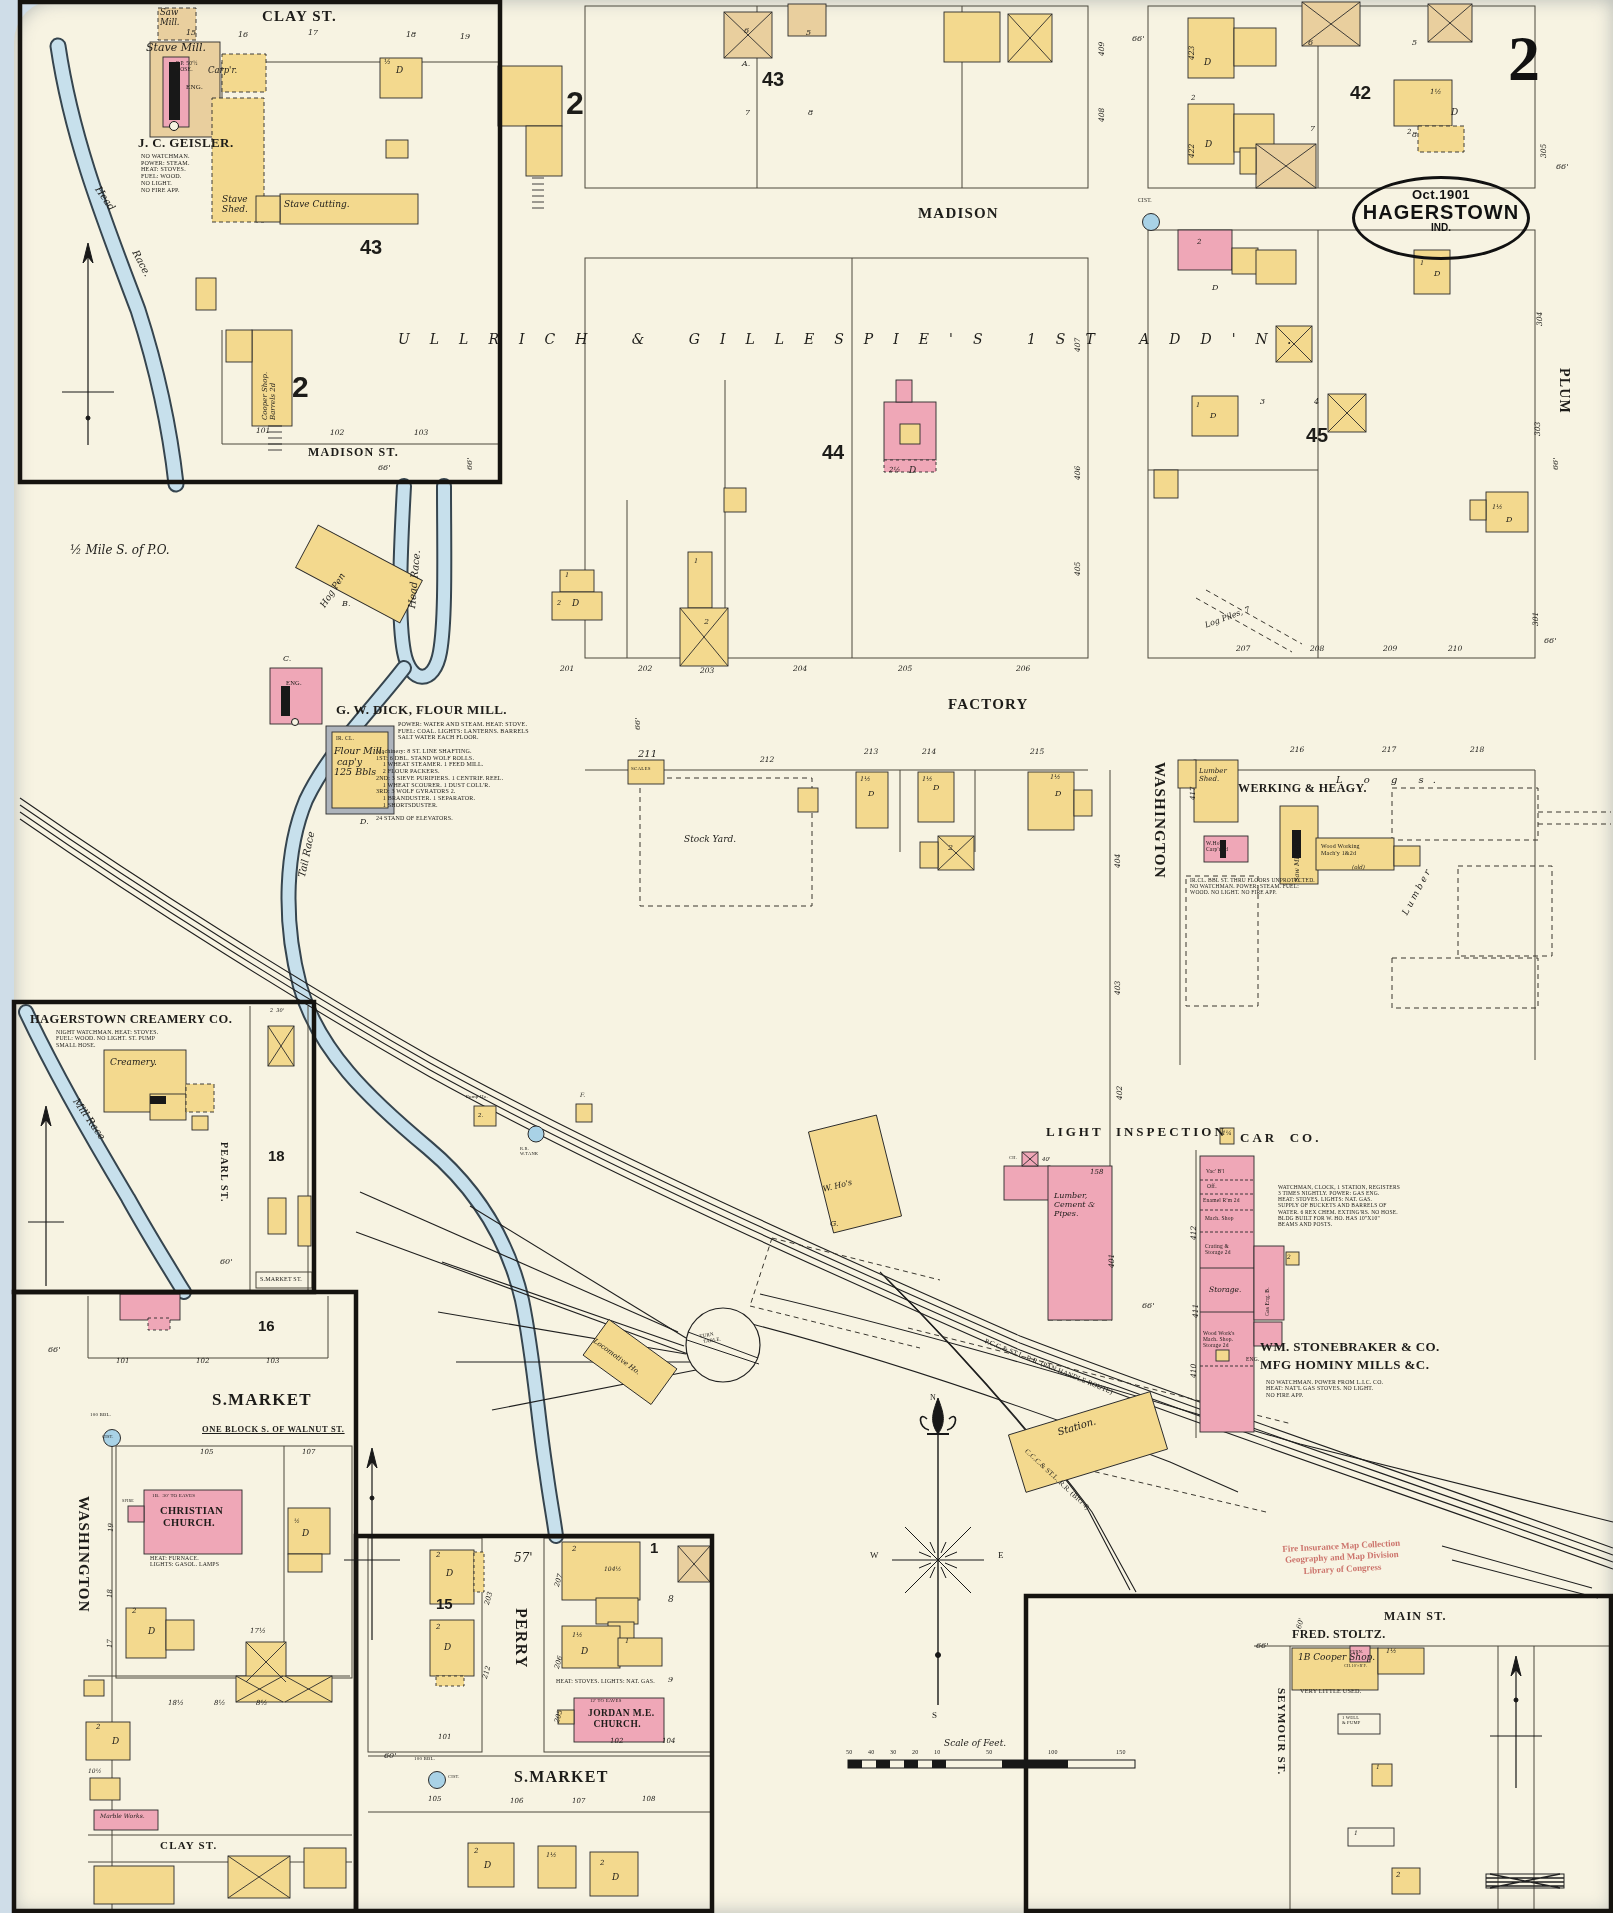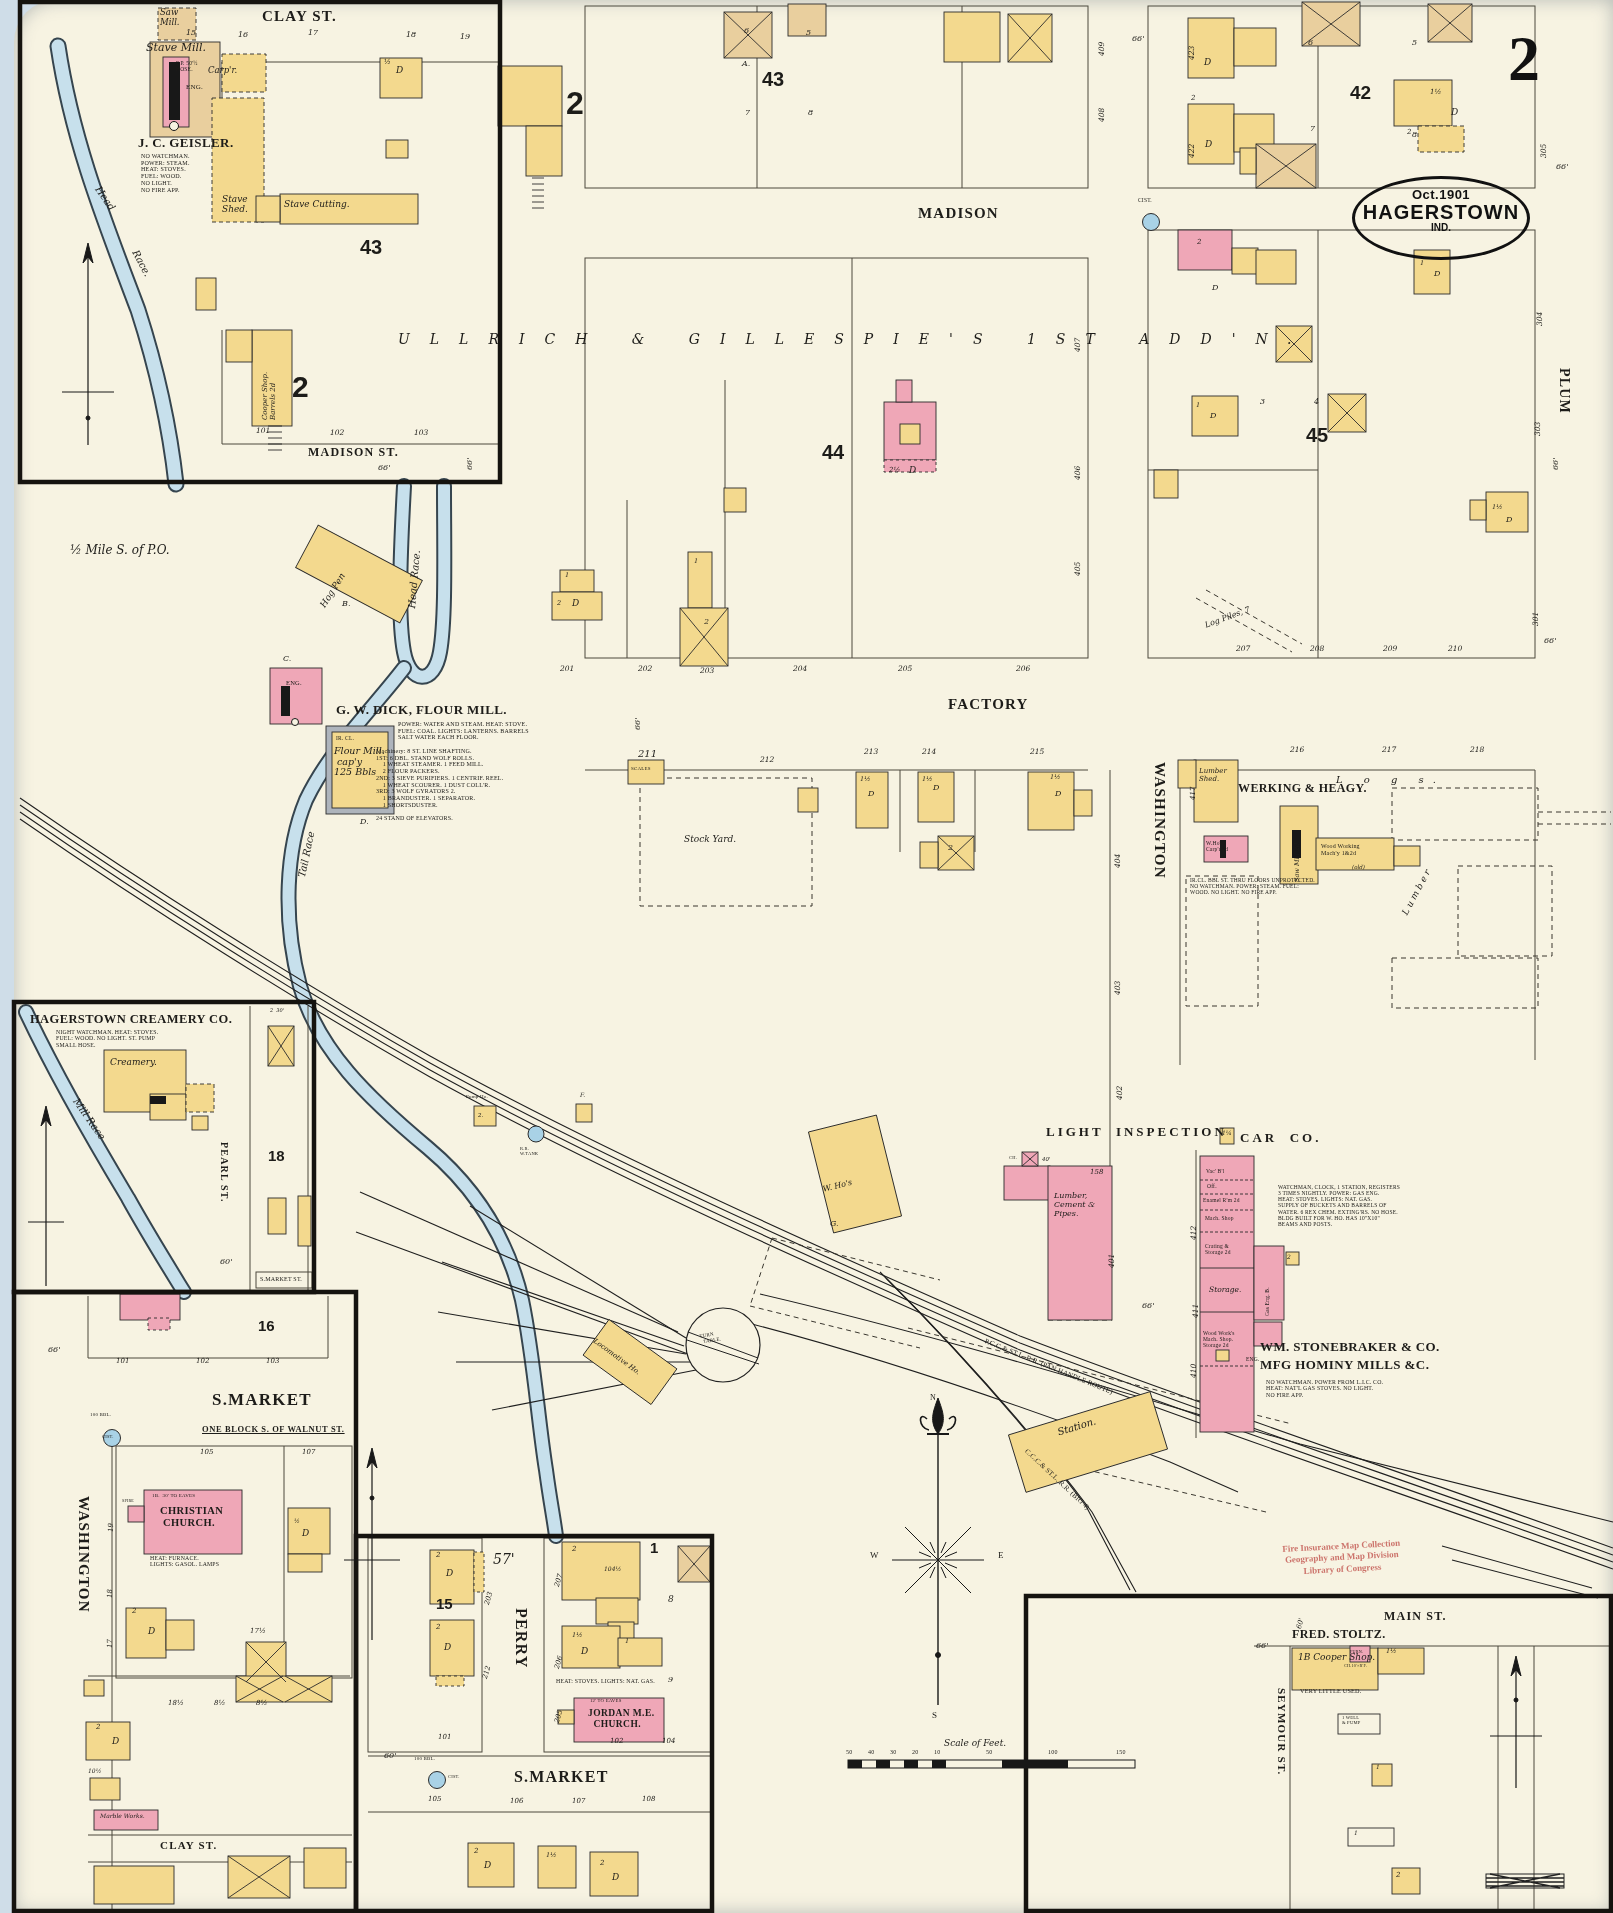--- a/index.html
+++ b/index.html
@@ -668,21 +668,21 @@
       <div class="lbl it" style="left: 250px; top: 1628px; font-size: 7px;">17½</div>
       <div class="lbl it" style="left: 168px; top: 1700px; font-size: 7px;">18½</div>
       <div class="lbl it" style="left: 214px; top: 1700px; font-size: 7px;">8½</div>
       <div class="lbl it" style="left: 256px; top: 1700px; font-size: 7px;">8½</div>
       <div class="lbl it" style="left: 96px; top: 1724px; font-size: 7px;">2</div>
       <div class="lbl it" style="left: 112px; top: 1736px; font-size: 9px;">D</div>
       <div class="lbl it" style="left: 88px; top: 1768px; font-size: 6px;">10½</div>
       <div class="lbl it" style="left: 100px; top: 1813px; font-size: 6px;">Marble Works.</div>
       <div class="lbl st" style="left: 160px; top: 1839px; font-size: 11px;">CLAY ST.</div>
       <div class="lbl big" style="left: 436px; top: 1596px; font-size: 15px;">15</div>
-      <div class="lbl it" style="left: 493px; top: 1552px; font-size: 14px;">57'</div>
+      <div class="lbl it" style="left: 514px; top: 1552px; font-size: 12px;">57'</div>
       <div class="lbl st" style="left: 530px; top: 1608px; font-size: 16px; transform: rotate(90deg);">PERRY</div>
       <div class="lbl it" style="left: 484px; top: 1604px; font-size: 7px; transform: rotate(-75deg);">203</div>
       <div class="lbl it" style="left: 482px; top: 1678px; font-size: 7px; transform: rotate(-75deg);">212</div>
       <div class="lbl it" style="left: 554px; top: 1586px; font-size: 7px; transform: rotate(-75deg);">207</div>
       <div class="lbl it" style="left: 554px; top: 1668px; font-size: 7px; transform: rotate(-75deg);">206</div>
       <div class="lbl it" style="left: 554px; top: 1722px; font-size: 7px; transform: rotate(-75deg);">205</div>
       <div class="lbl it" style="left: 438px; top: 1734px; font-size: 7px;">101</div>
       <div class="lbl it" style="left: 610px; top: 1738px; font-size: 7px;">102</div>
       <div class="lbl it" style="left: 662px; top: 1738px; font-size: 7px;">104</div>
       <div class="lbl big" style="left: 650px; top: 1540px; font-size: 15px;">1</div>

